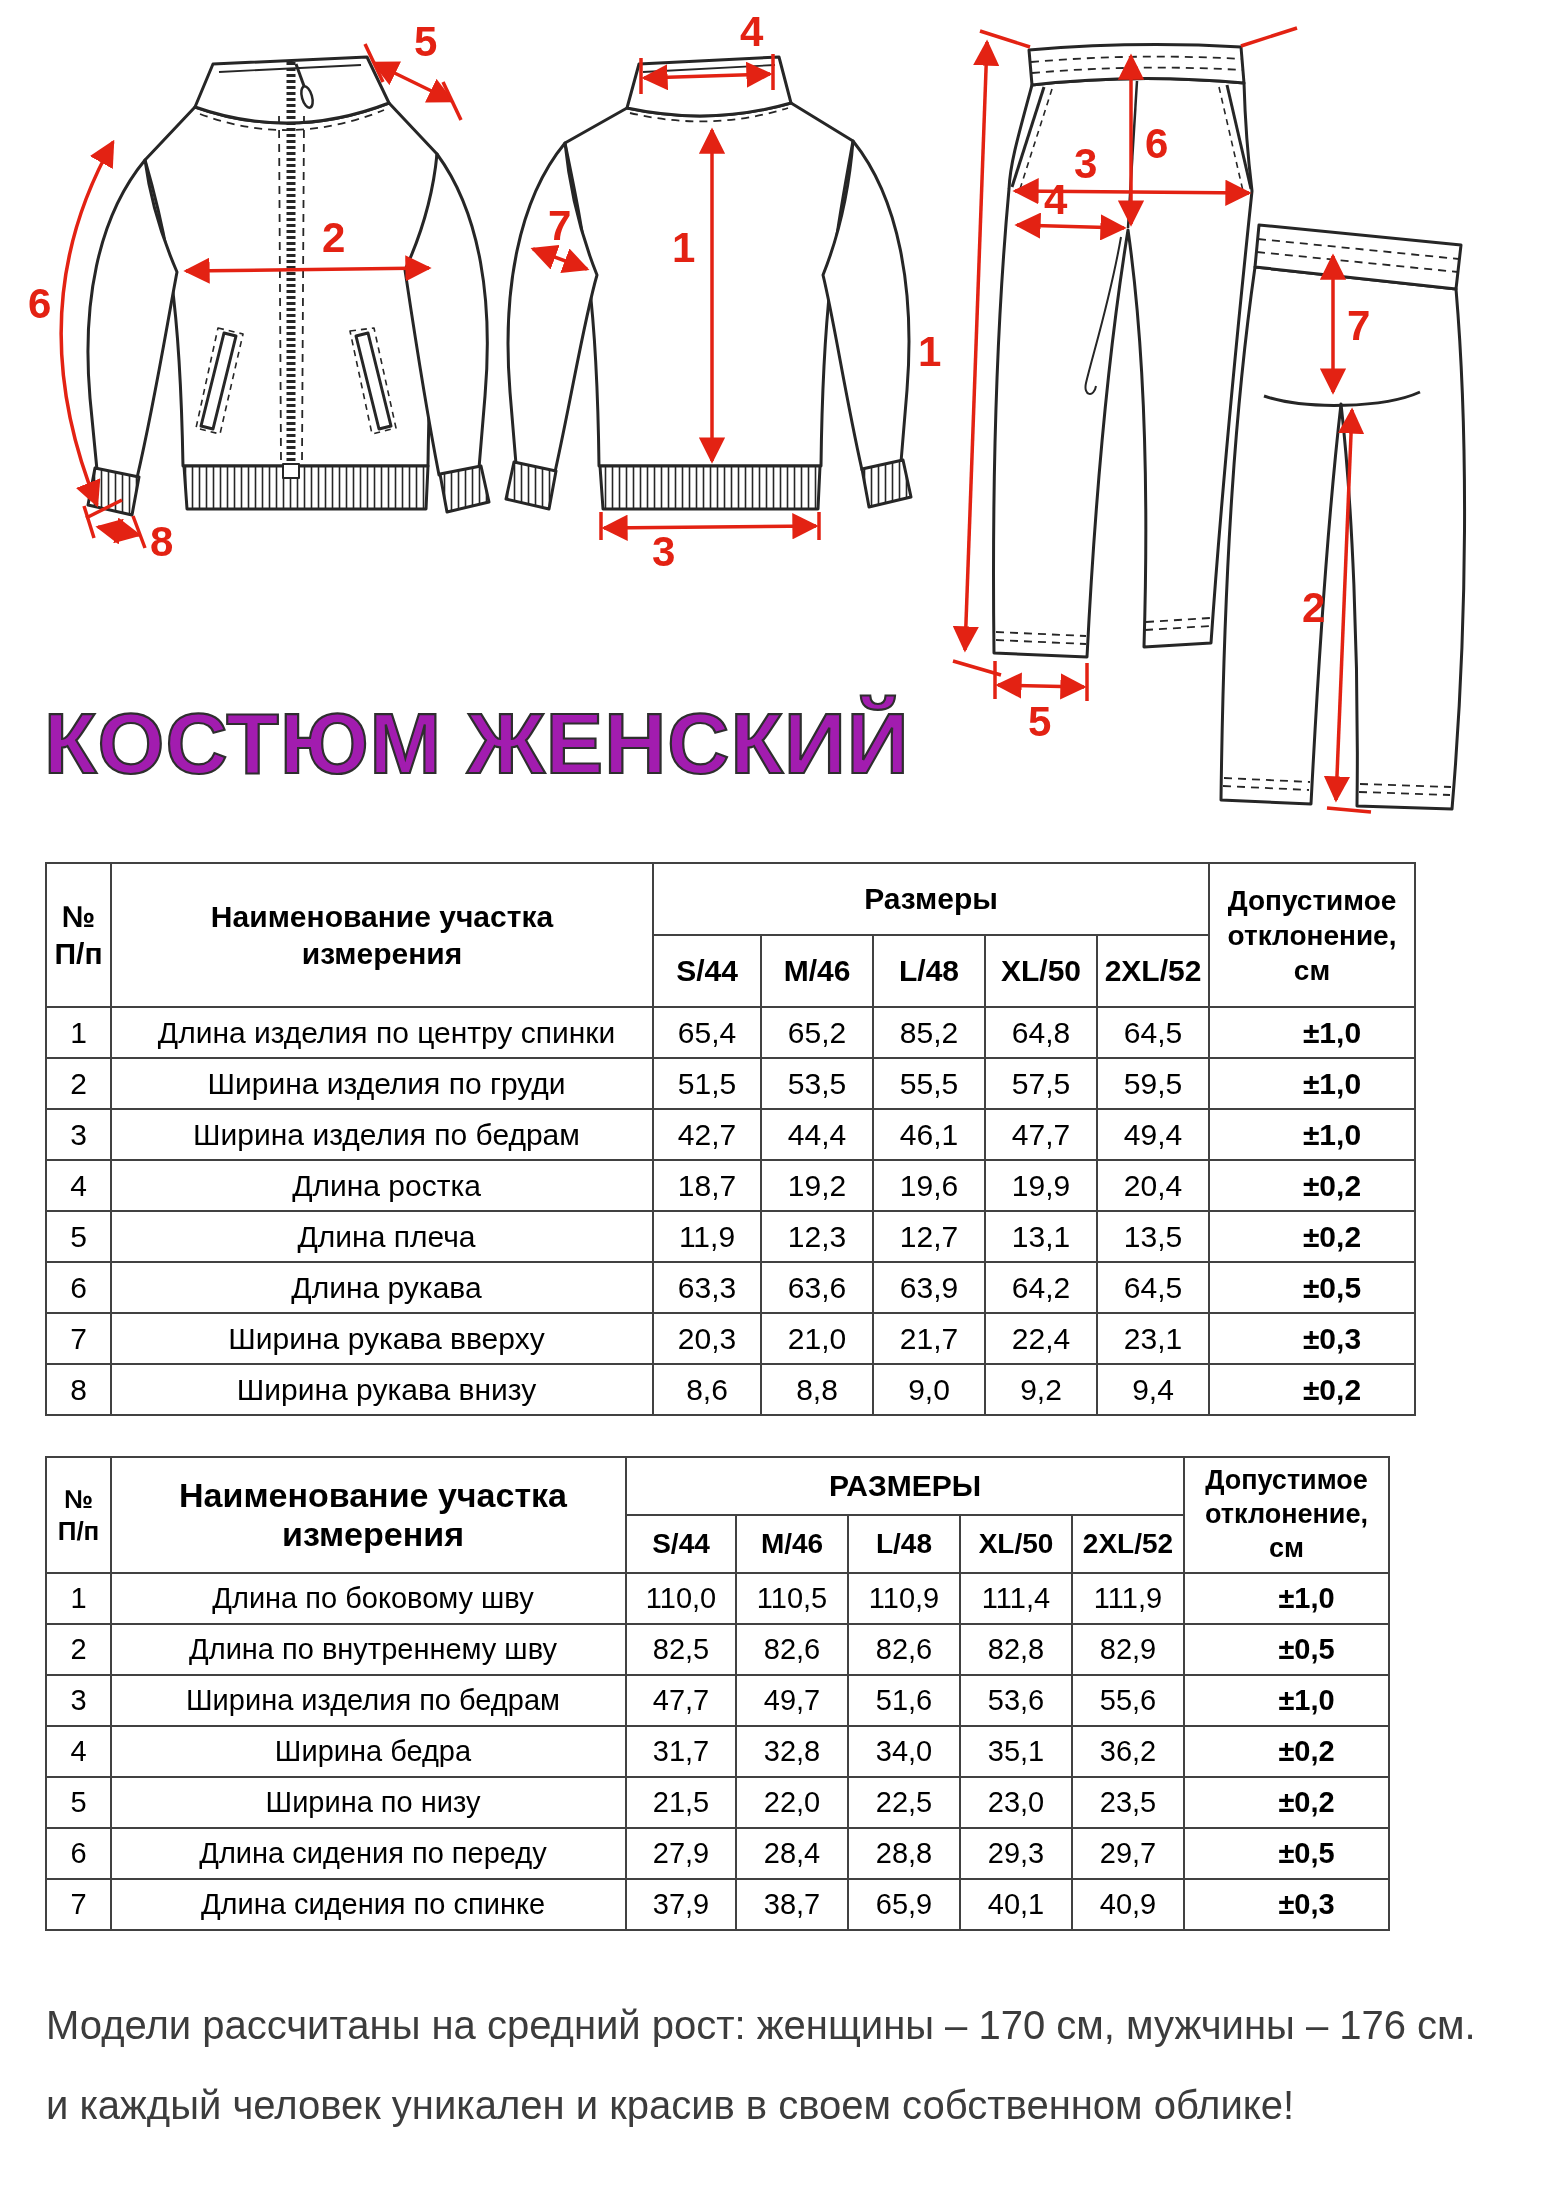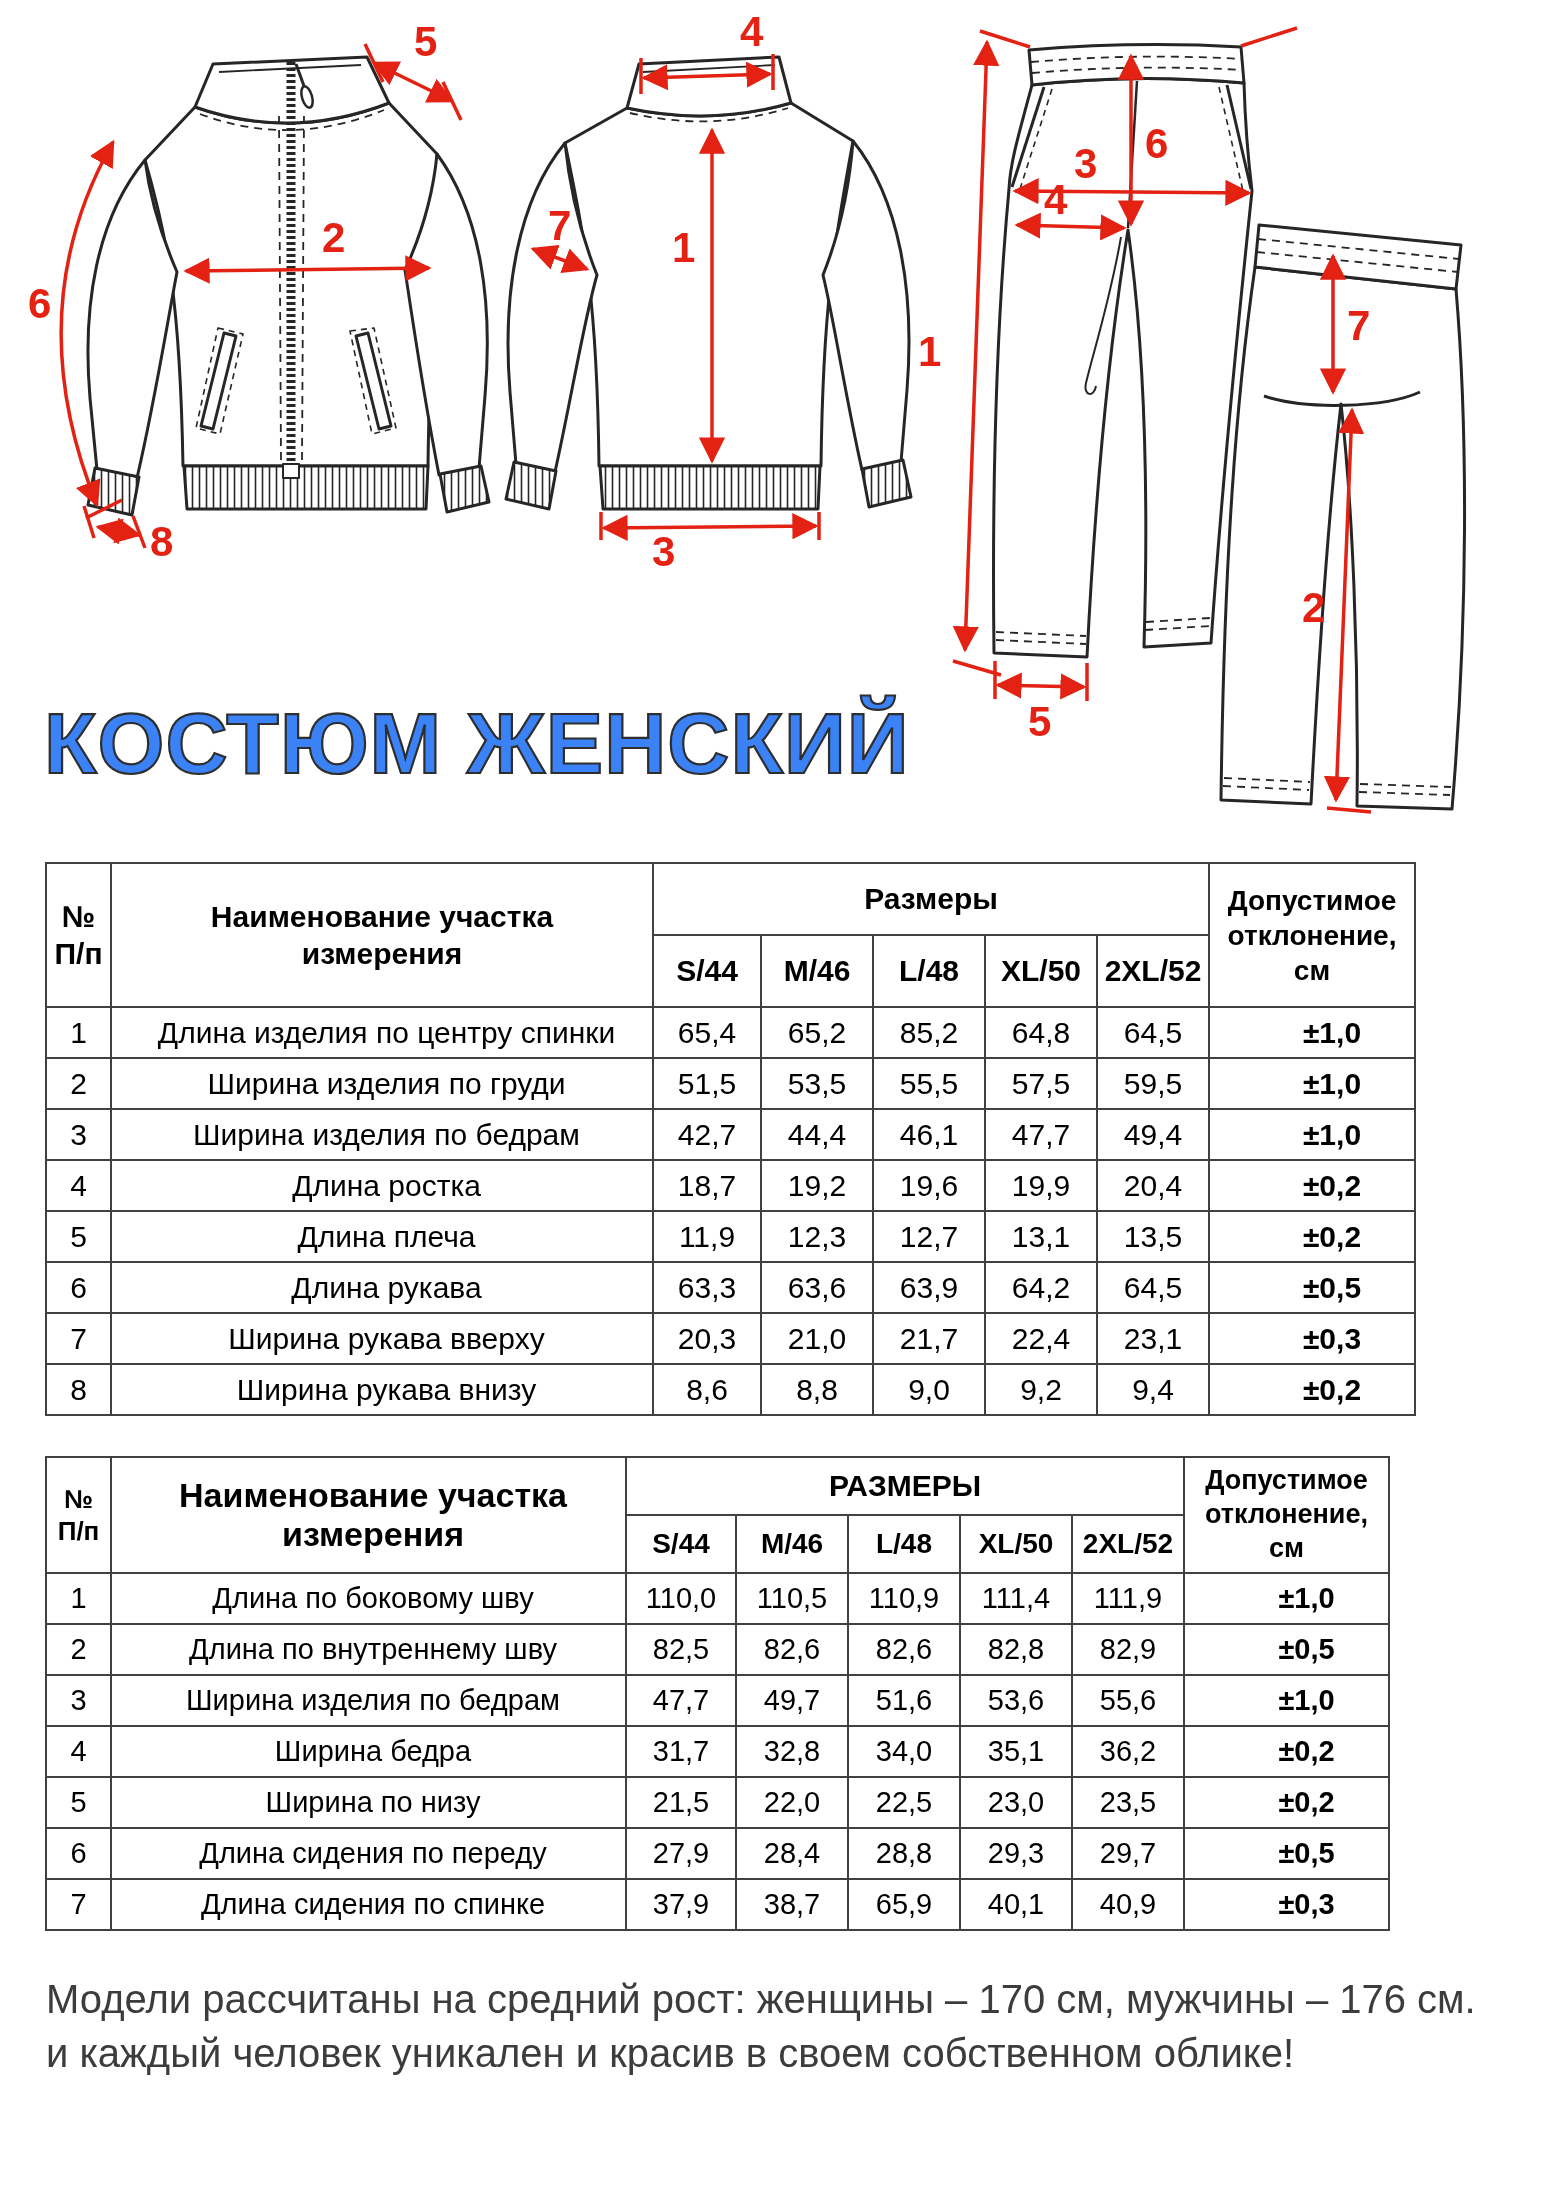--- a/index.html
+++ b/index.html
@@ -1,34 +1,34 @@
 <!DOCTYPE html>
 <html><head>
 <meta charset="utf-8">
 <style>
   html,body{margin:0;padding:0;background:#ffffff;}
   body{width:1542px;height:2200px;position:relative;font-family:"Liberation Sans",sans-serif;color:#222;}
   svg text{font-family:"Liberation Sans",sans-serif;}
   .dim{font-size:42px;font-weight:bold;fill:#e32213;}
   .page-title{position:absolute;left:44px;top:694px;font-size:86px;font-weight:bold;
-    color:#3b82f6;letter-spacing:1px;-webkit-text-stroke:2.2px #2e2e2e;white-space:nowrap;}
+    color:#a21caf;letter-spacing:1px;-webkit-text-stroke:2.2px #2e2e2e;white-space:nowrap;}
   .tbl{position:absolute;border-collapse:collapse;table-layout:fixed;background:#fff;}
   .tbl td,.tbl th{border:2px solid #414141;text-align:center;vertical-align:middle;
     font-weight:normal;color:#000;overflow:hidden;}
   #table1{left:45px;top:862px;}
   #table2{left:45px;top:1456px;}
   #table1 th{font-size:30px;font-weight:bold;}
   #table1 td{font-size:30px;height:47px;}
   #table2 th{font-size:28px;font-weight:bold;}
   #table2 td{font-size:29px;height:47px;}
   .name-cell{text-align:center;padding-left:10px;}
   .tol{font-weight:bold !important;padding-left:41px;}
   .hdr-line{display:block;line-height:1.25;}
   .footer{position:absolute;left:46px;top:1972px;font-size:40px;line-height:54px;color:#3c3c3c;}
-  .footer div{white-space:nowrap;}
+  .footer div{white-space:nowrap;margin-top:26px;}
 </style>
 </head>
 <body>
 
 <svg width="1542" height="840" viewBox="0 0 1542 840" style="position:absolute;left:0;top:0;">
   <defs>
     <marker id="ah" viewBox="0 0 10 10" refX="9" refY="5" markerWidth="7.5" markerHeight="7.5" orient="auto-start-reverse">
       <path d="M0,0 L10,5 L0,10 Z" fill="#e32213"></path>
     </marker>
     <pattern id="rib" width="7" height="12" patternUnits="userSpaceOnUse">

